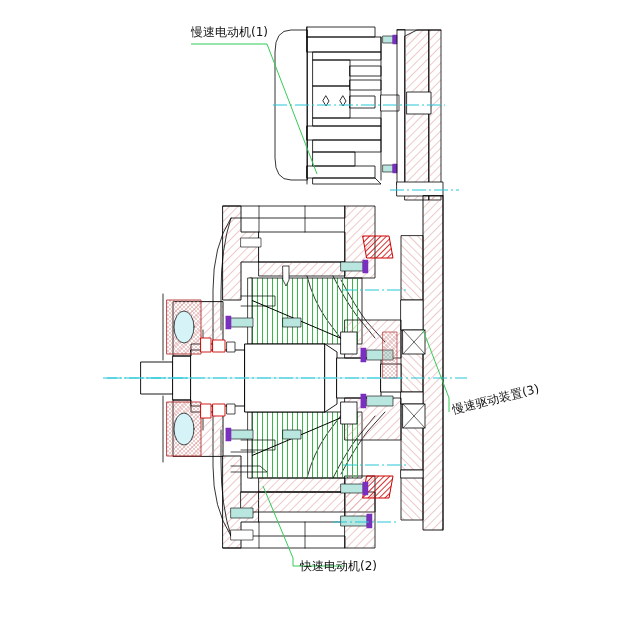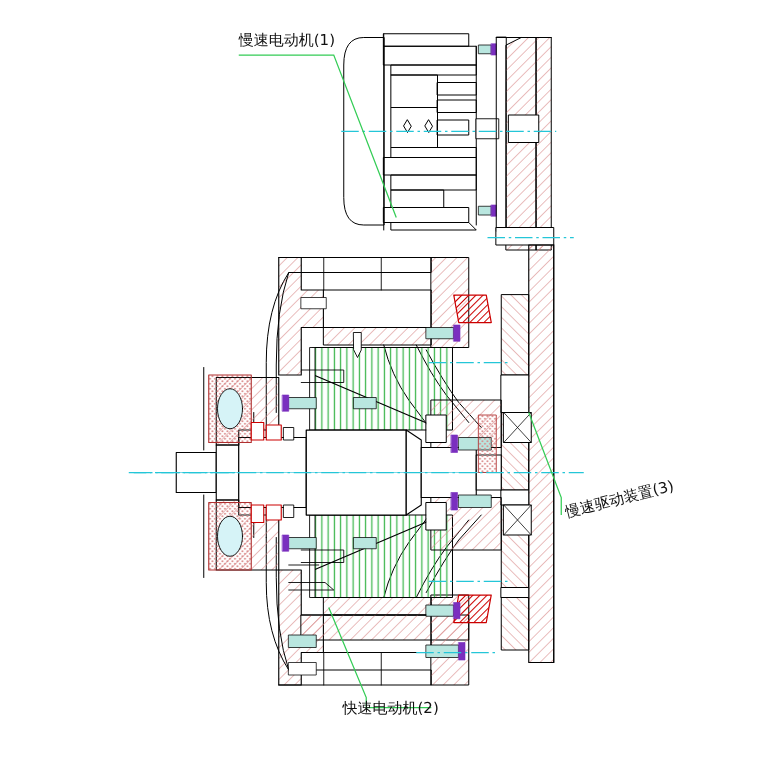--- a/index.html
+++ b/index.html
@@ -277,15 +277,15 @@
       <path d="M 146,44 L 222,44 L 272,174"></path>
       <path d="M 404,412 L 404,398 L 378,330"></path>
       <path d="M 300,566 L 248,566 L 248,558 L 218,486"></path>
     </g>
   </svg>
 
   <div class="lbl" style="left:146px; top:26px;">慢速电动机(1)</div>
 
   <div class="lbl rot" style="left:406px; top:404px; transform:rotate(-14deg);">慢速驱动装置(3)</div>
 
-  <div class="lbl" style="left:229px; top:560px;">快速电动机(2)</div>
+  <div class="lbl" style="left:255px; top:560px;">快速电动机(2)</div>
 
 </div>
 
 </body></html>

